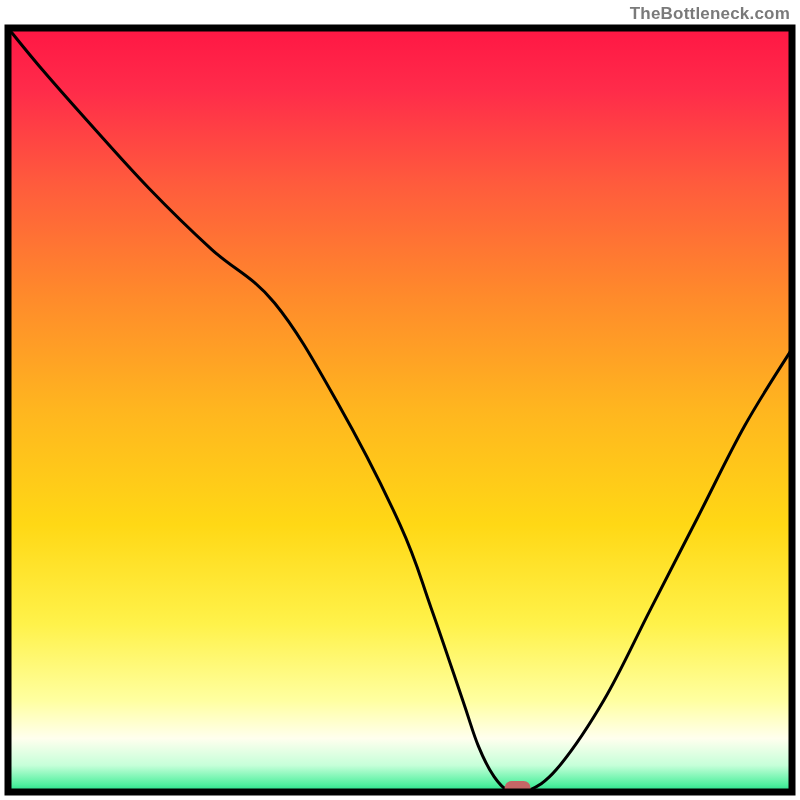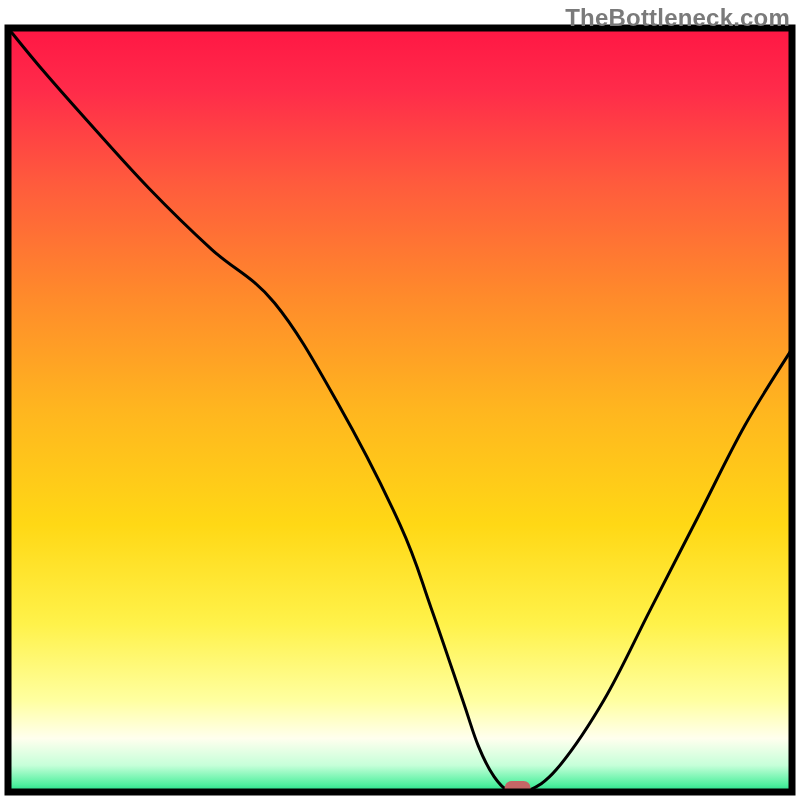--- a/index.html
+++ b/index.html
@@ -12,21 +12,21 @@
   }
   .wrap {
     position: relative;
     width: 800px;
     height: 800px;
   }
   .watermark {
     position: absolute;
     top: 4px;
     right: 10px;
-    font-size: 24px;
+    font-size: 17px;
     font-weight: bold;
     color: #7a7a7a;
     letter-spacing: 0.2px;
     z-index: 30;
   }
   .chart {
     position: absolute;
     left: 0;
     top: 0;
     width: 800px;

